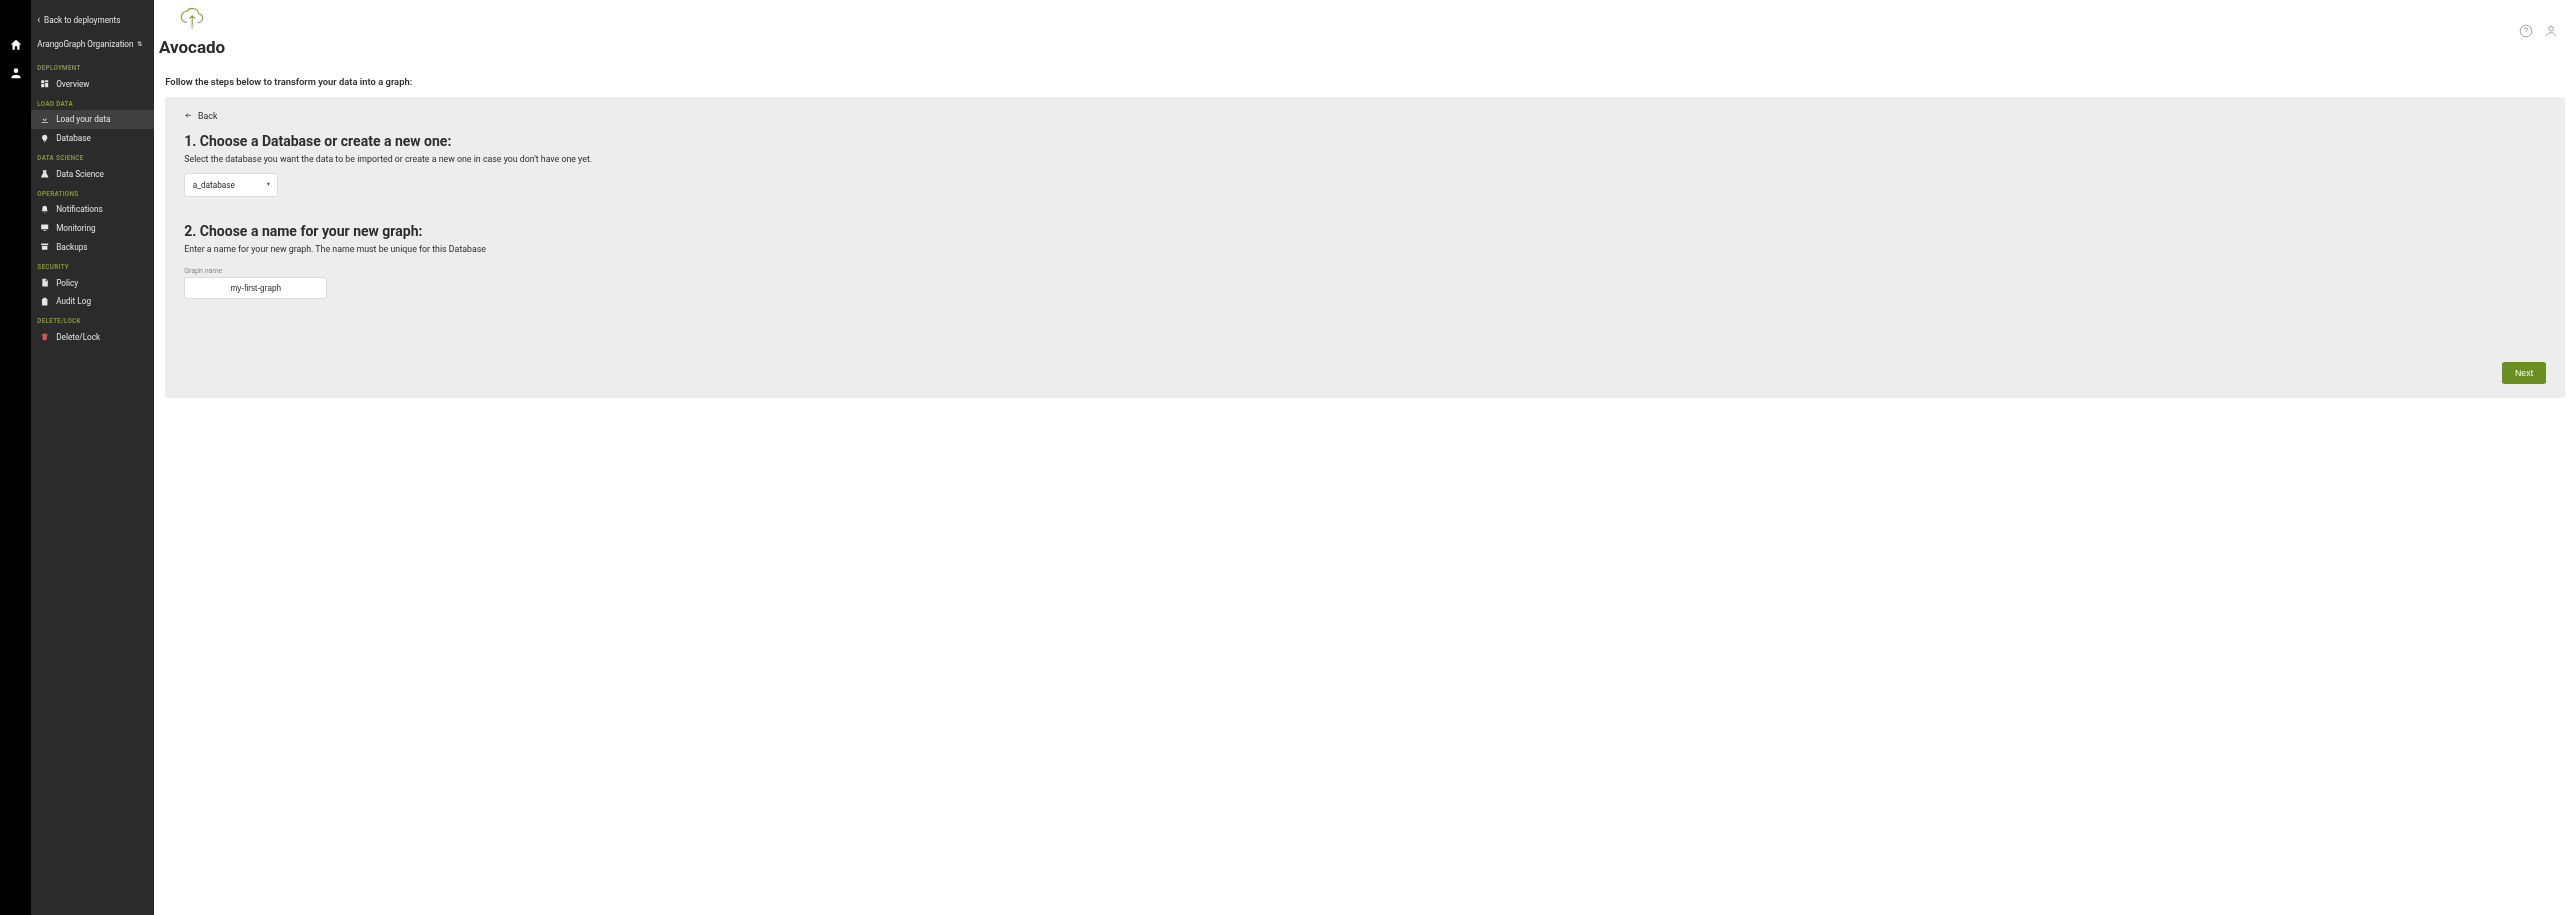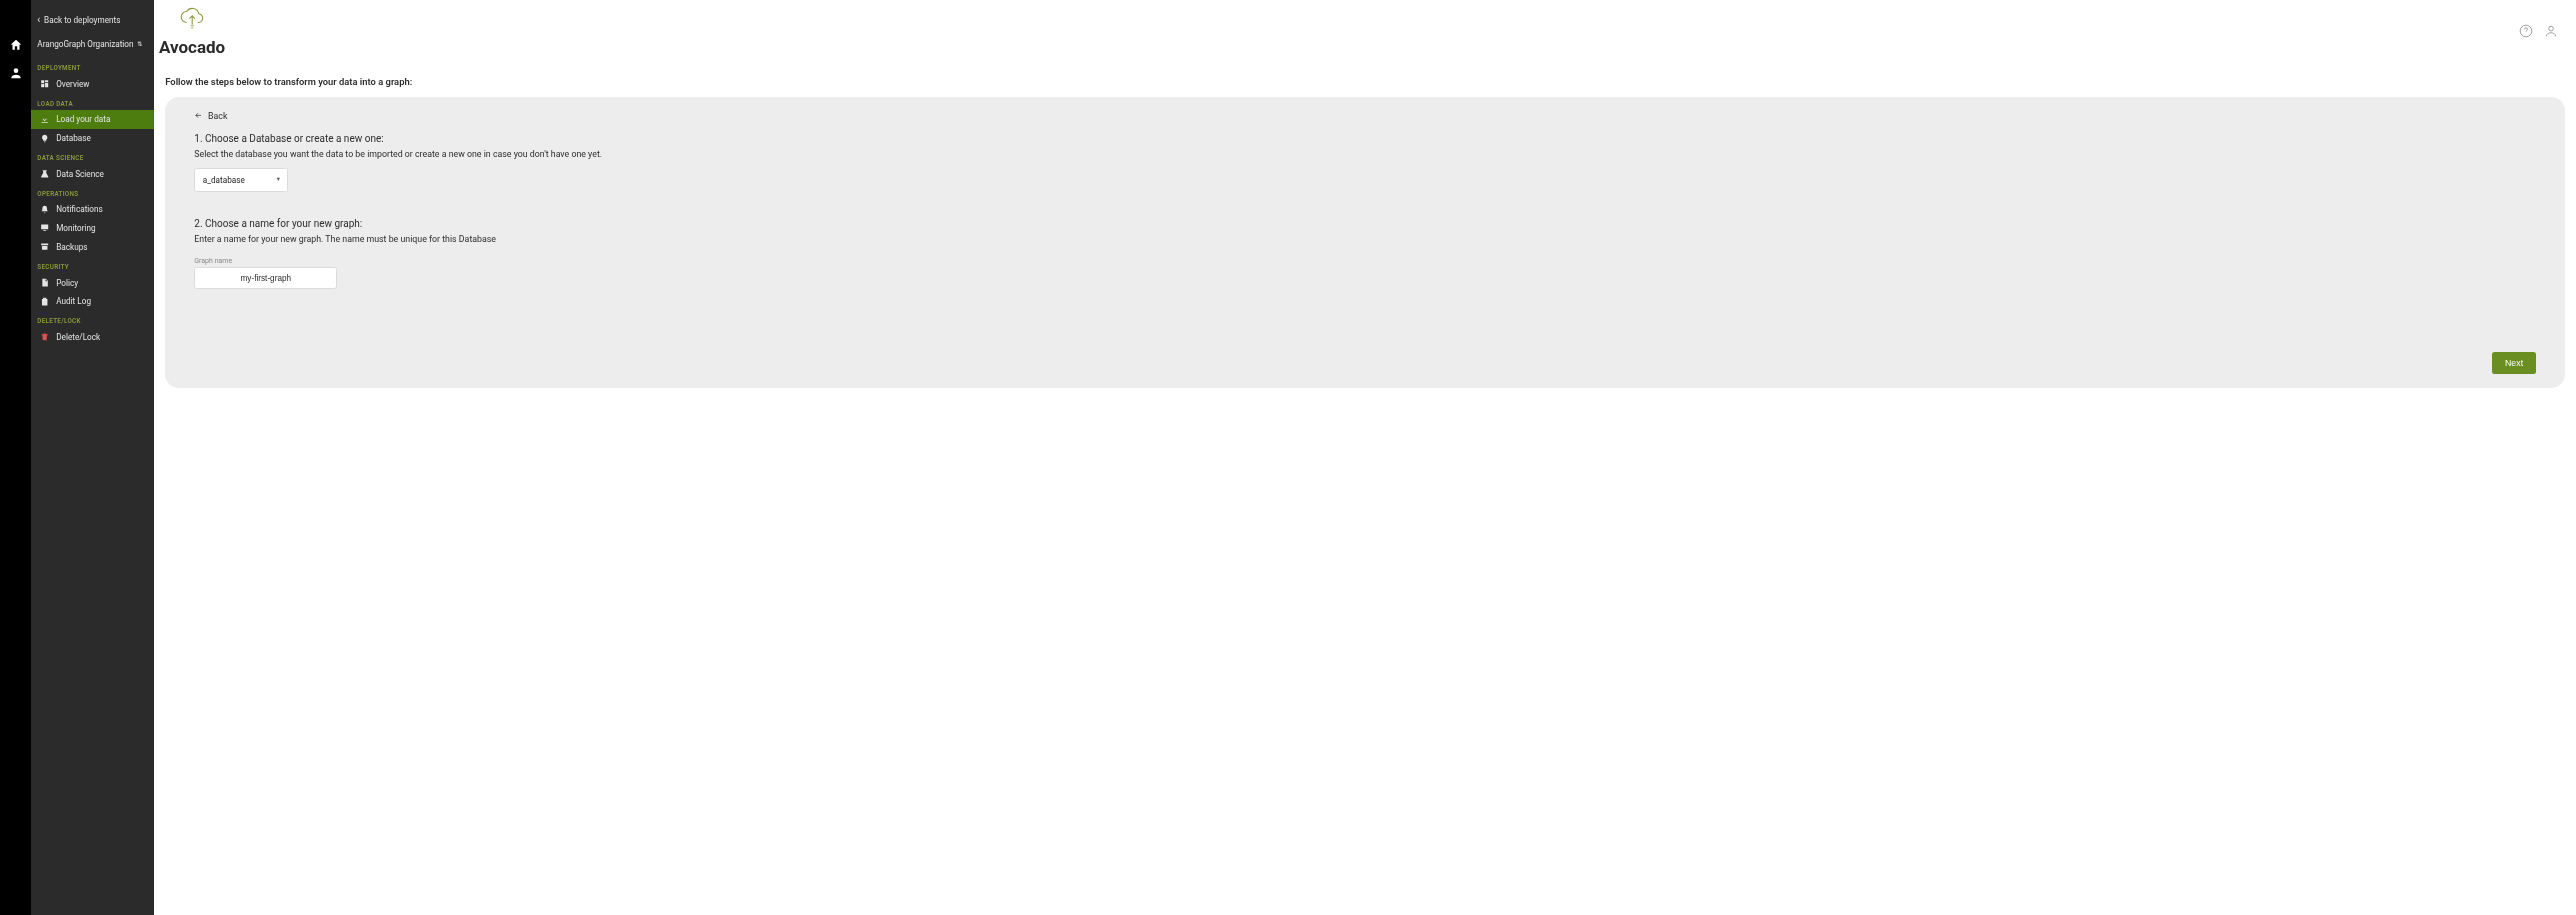--- a/index.html
+++ b/index.html
@@ -73,21 +73,21 @@
     }
     .sidebar-item {
       display: flex;
       align-items: center;
       gap: 7px;
       padding: 4.4px 6.3px 4.4px 8.8px;
       color: #e5e5e5;
       font-size: 8.2px;
       cursor: pointer;
     }
-    .sidebar-item.active { background: #4d7c0f; }
+    .sidebar-item.active { background: #404040; }
     .sidebar-item .s-icon {
       width: 9.4px;
       height: 9.4px;
       display: inline-flex;
       align-items: center;
       justify-content: center;
       color: #e5e5e5;
       flex-shrink: 0;
     }
     .sidebar-item .s-icon svg { width: 9.4px; height: 9.4px; fill: #e5e5e5; }
@@ -142,36 +142,36 @@
       padding: 19px 11.3px 11.3px 11.3px;
     }
     .instruction {
       font-size: 9.4px;
       font-weight: 600;
       color: #2d2d2d;
       margin-bottom: 10px;
     }
     .panel {
       background: #ededed;
-      border-radius: 14px;
-      padding: 14px 29px;
+      border-radius: 2px;
+      padding: 14px 19px;
     }
     .panel-back {
       display: flex;
       align-items: center;
       gap: 5px;
       font-size: 8.8px;
       color: #2d2d2d;
       cursor: pointer;
       margin-bottom: 12.6px;
     }
     .panel-back svg { width: 8.8px; height: 8.8px; stroke: #2d2d2d; fill: none; stroke-width: 2; }
     .step-title {
-      font-size: 10px;
-      font-weight: 400;
+      font-size: 14px;
+      font-weight: 700;
       color: #2d2d2d;
       margin-bottom: 5px;
     }
     .step-desc {
       font-size: 8.8px;
       color: #2d2d2d;
       margin-bottom: 8.8px;
     }
     .select-box {
       background: #ffffff;

